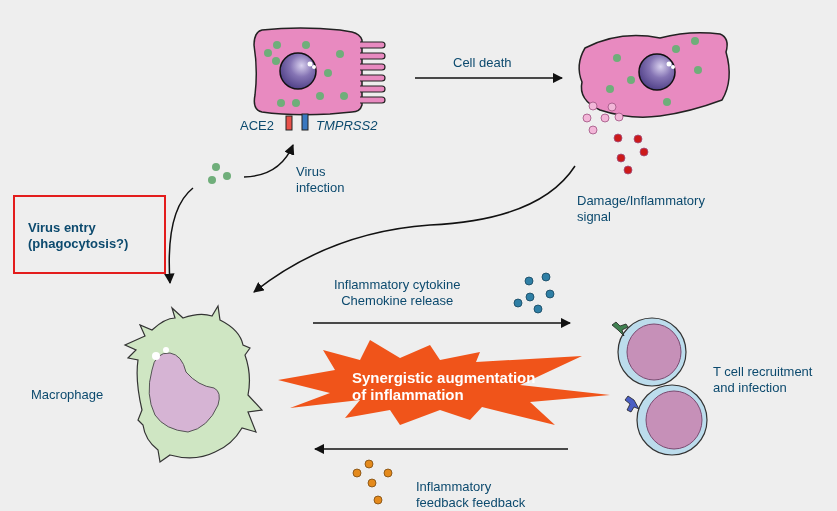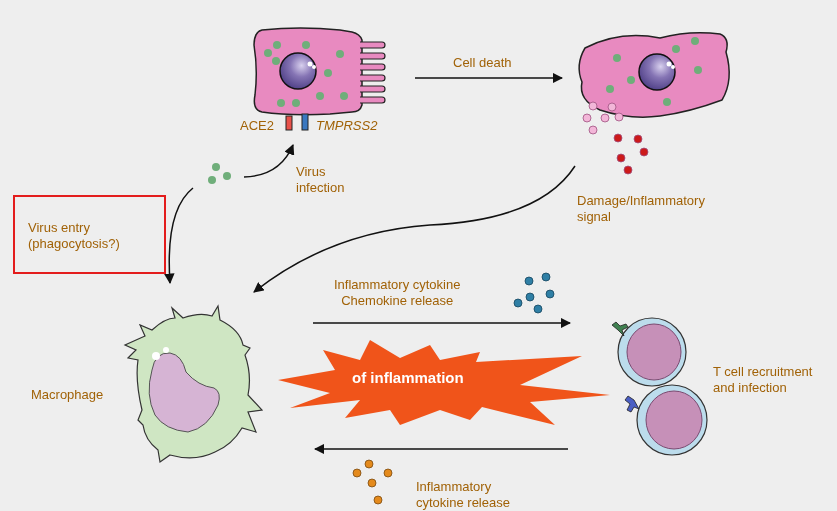--- a/index.html
+++ b/index.html
@@ -1,18 +1,18 @@
 <!DOCTYPE html>
 <html><head>
 <meta charset="utf-8">
 <style>
   html, body { margin:0; padding:0; }
   body { width:837px; height:511px; background:#eeeeee; overflow:hidden; position:relative; font-family:"Liberation Sans", sans-serif; }
   #canvas { position:absolute; left:0; top:0; width:837px; height:511px; }
-  .lbl { position:absolute; font-family:"Liberation Sans", sans-serif; font-size:13px; color:#a16207; line-height:16px; white-space:nowrap; }
+  .lbl { position:absolute; font-family:"Liberation Sans", sans-serif; font-size:13px; color:#0c4a6e; line-height:16px; white-space:nowrap; }
   .lbl span { display:block; }
   .highlight-box { position:absolute; left:13px; top:195px; width:153px; height:79px; border:2px solid #e31c1c; box-sizing:border-box; }
   .burst-text { position:absolute; left:352px; top:369px; font-family:"Liberation Sans", sans-serif; font-weight:bold; font-size:15px; line-height:17px; color:#ffffff; white-space:nowrap; }
   .burst-text span { display:block; }
 </style>
 </head>
 <body>
 
 <svg id="canvas" viewBox="0 0 837 511" xmlns="http://www.w3.org/2000/svg">
   <defs>
@@ -144,37 +144,38 @@
   <span>Virus</span>
   <span>infection</span>
 </div>
 
 <div class="lbl" style="left:577px;top:193px;">
   <span>Damage/Inflammatory</span>
   <span>signal</span>
 </div>
 
 <div class="highlight-box"></div>
-<div class="lbl" style="left:28px;top:220px;">
+<div class="lbl" style="left:28px;top:220px;font-weight:bold;">
   <span>Virus entry</span>
   <span>(phagocytosis?)</span>
 </div>
 
 <div class="lbl" style="left:31px;top:387px;">Macrophage</div>
 
 <div class="lbl" style="left:334px;top:277px;text-align:center;">
   <span>Inflammatory cytokine</span>
   <span>Chemokine release</span>
 </div>
 
 <div class="burst-text">
+  <span>Synergistic augmentation</span>
   <span>of inflammation</span>
 </div>
 
 <div class="lbl" style="left:713px;top:364px;">
   <span>T cell recruitment</span>
   <span>and infection</span>
 </div>
 
 <div class="lbl" style="left:416px;top:479px;">
   <span>Inflammatory</span>
-  <span>cytokine release</span>
+  <span>feedback feedback</span>
 </div>
 
 </body></html>

